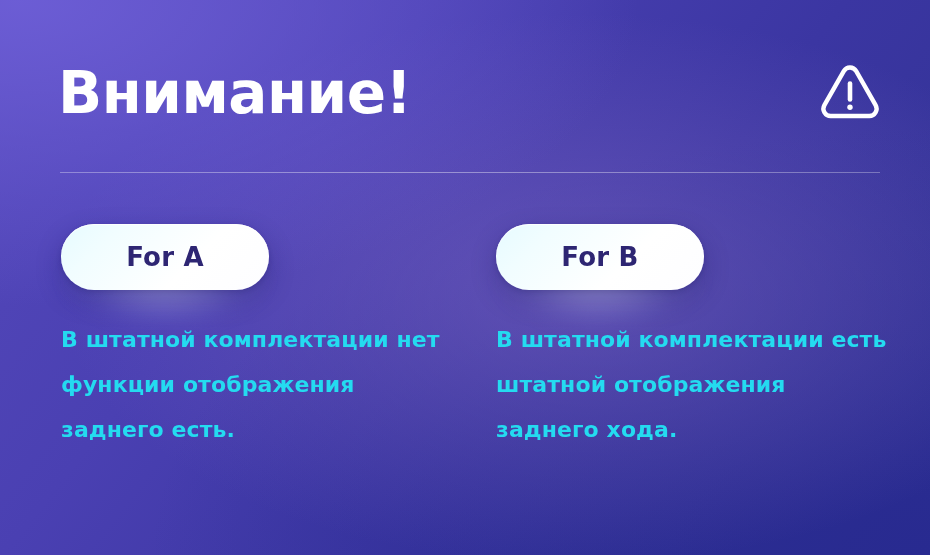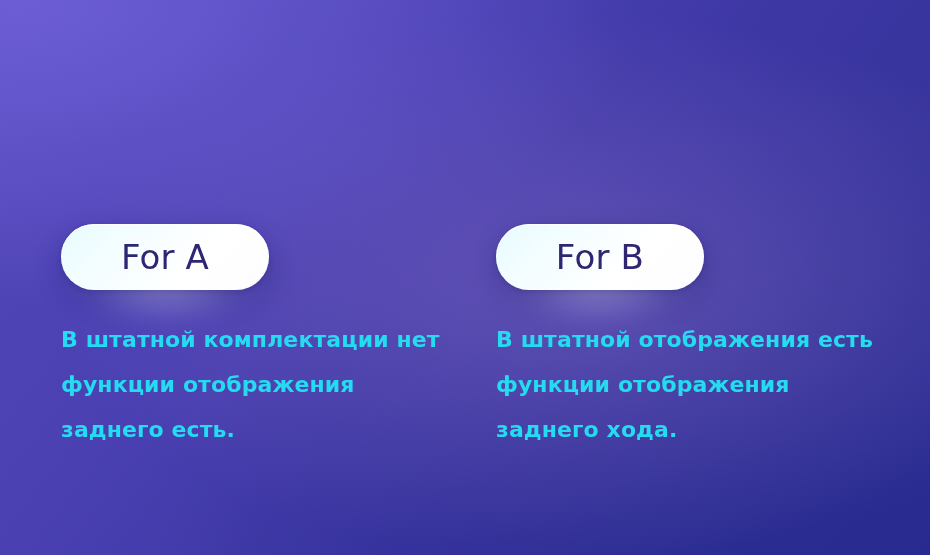--- a/index.html
+++ b/index.html
@@ -114,22 +114,22 @@
     justify-content: center;
     background:
       linear-gradient(135deg, #e6fbff 0%, #f1fdff 22%, #ffffff 62%, #fdfdff 100%);
     box-shadow:
       0 10px 26px rgba(20,16,90,0.30),
       0 2px 5px rgba(20,16,90,0.18),
       inset 0 1px 1px rgba(255,255,255,0.9);
     font-family: "DejaVu Sans", "Liberation Sans", sans-serif;
   }
   .pill-label {
-    font-size: 34px;
-    font-weight: 400;
+    font-size: 26px;
+    font-weight: 700;
     letter-spacing: 0.2px;
     color: #2e2673;
     user-select: none;
   }
 
   
   .copy {
     margin-top: 27px;
     width: 400px;
     font-size: 22px;
@@ -138,37 +138,52 @@
     color: #24dbf0;
     letter-spacing: 0.1px;
   }
   .col-b .copy { width: 400px; }
 </style>
 </head>
 <body>
 
 <div class="screen">
 
+  <div class="header">
+    <h1 class="title">Внимание!</h1>
+
+    <svg class="warn-icon" viewBox="0 0 68 68" aria-hidden="true">
+      <path d="M34 9.5 C36.6 9.5 38.9 10.9 40.2 13.1 L59.6 47.2
+               C60.9 49.5 60.9 52.2 59.6 54.4 C58.3 56.6 56.0 58.0 53.4 58.0
+               L14.6 58.0 C12.0 58.0 9.7 56.6 8.4 54.4
+               C7.1 52.2 7.1 49.5 8.4 47.2 L27.8 13.1
+               C29.1 10.9 31.4 9.5 34 9.5 Z" fill="none" stroke="#ffffff" stroke-width="4.4" stroke-linejoin="round"></path>
+      <path d="M34 25.5 L34 41.5" fill="none" stroke="#ffffff" stroke-width="4.6" stroke-linecap="round"></path>
+      <circle cx="34" cy="49.3" r="2.7" fill="#ffffff"></circle>
+    </svg>
+
+    <div class="divider"></div>
+  </div>
 
   <div class="columns">
 
     <div class="col col-a">
       <div class="pill-wrap">
         <div class="pill-glow"></div>
         <button class="pill" type="button">
           <span class="pill-label">For A</span>
         </button>
       </div>
       <p class="copy">В штатной комплектации нет функции отображения заднего есть.</p>
     </div>
 
     <div class="col col-b">
       <div class="pill-wrap">
         <div class="pill-glow"></div>
         <button class="pill" type="button">
           <span class="pill-label">For B</span>
         </button>
       </div>
-      <p class="copy">В штатной отображения есть функции отображения заднего хода.</p>
+      <p class="copy">В штатной комплектации есть штатной отображения заднего хода.</p>
     </div>
 
   </div>
 </div>
 
 </body></html>

